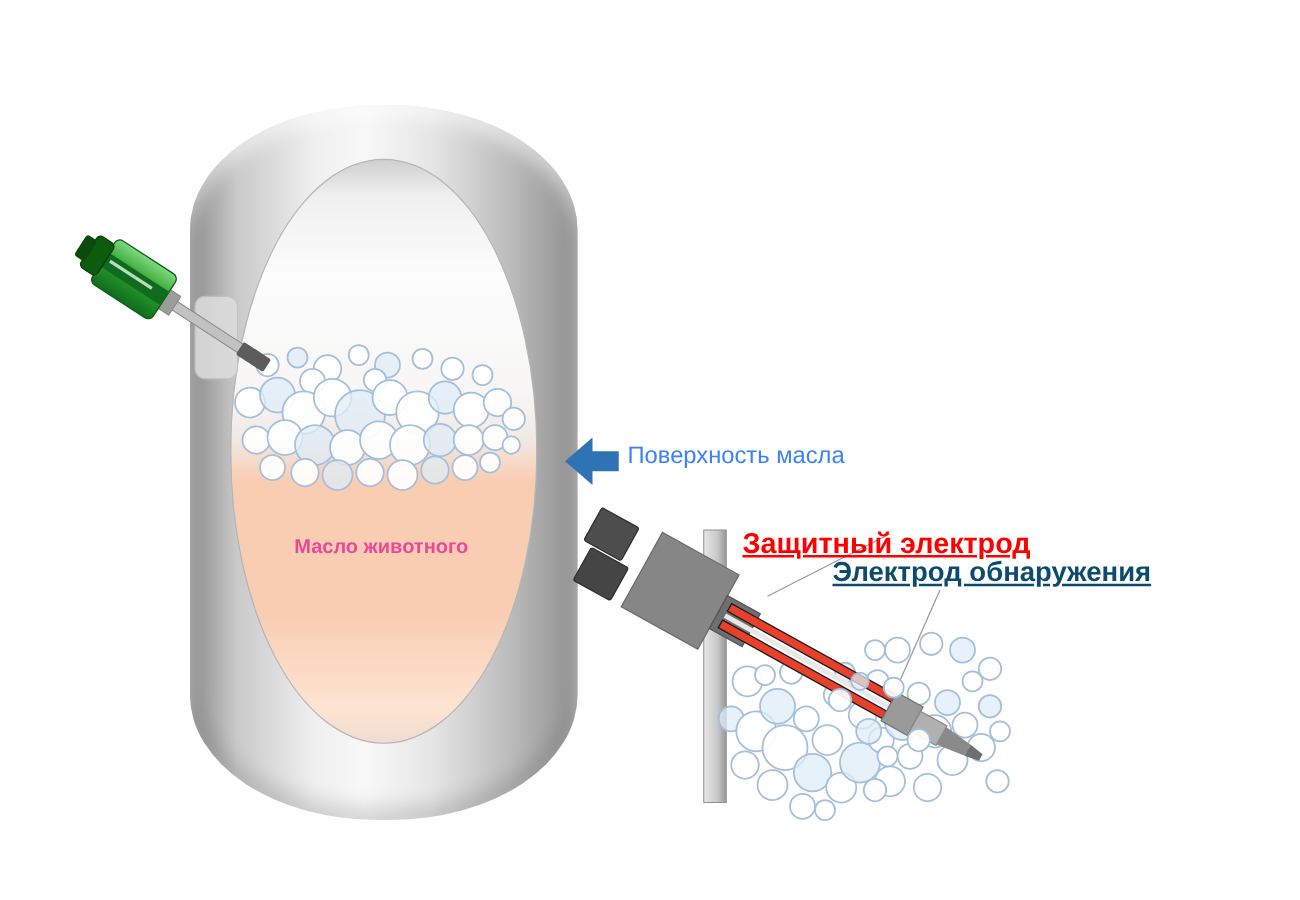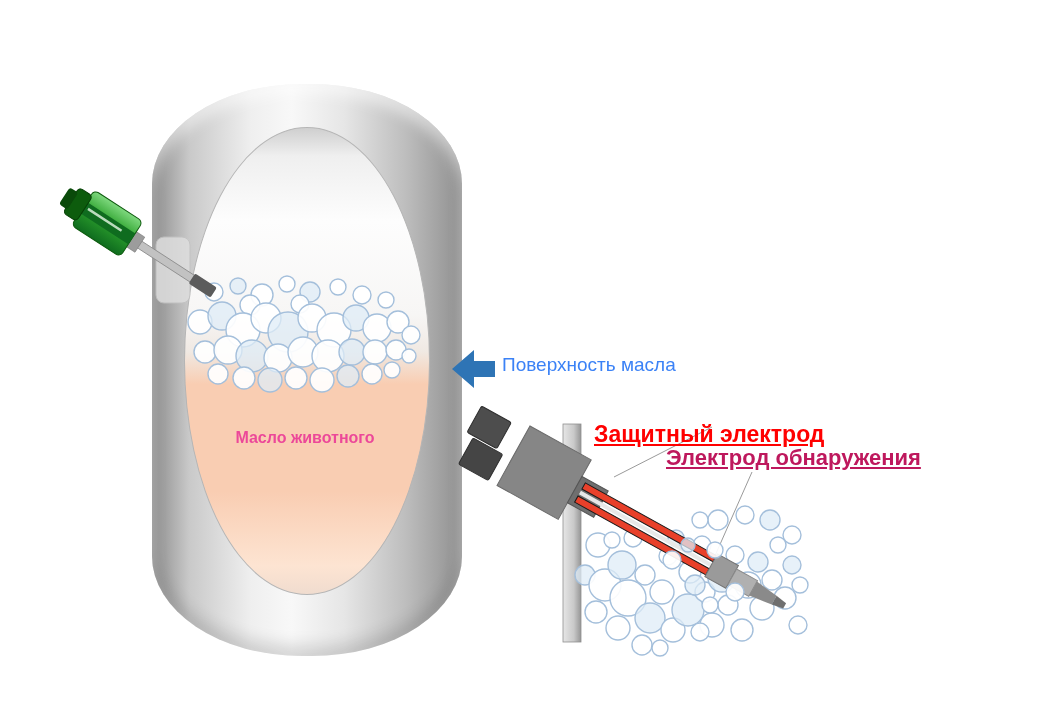--- a/index.html
+++ b/index.html
@@ -193,14 +193,14 @@
   </svg>
 
   <div class="tank-label">
     <div>Масло животного</div>
   </div>
 
   <div class="label surface-label">Поверхность масла</div>
 
   <div class="label protective-label" style="color: rgb(255, 0, 0);">Защитный электрод</div>
 
-  <div class="label detection-label" style="color: #be185d;">Электрод обнаружения</div>
+  <div class="label detection-label" style="color: #0c4a6e;">Электрод обнаружения</div>
 </div>
 
 </body></html>

